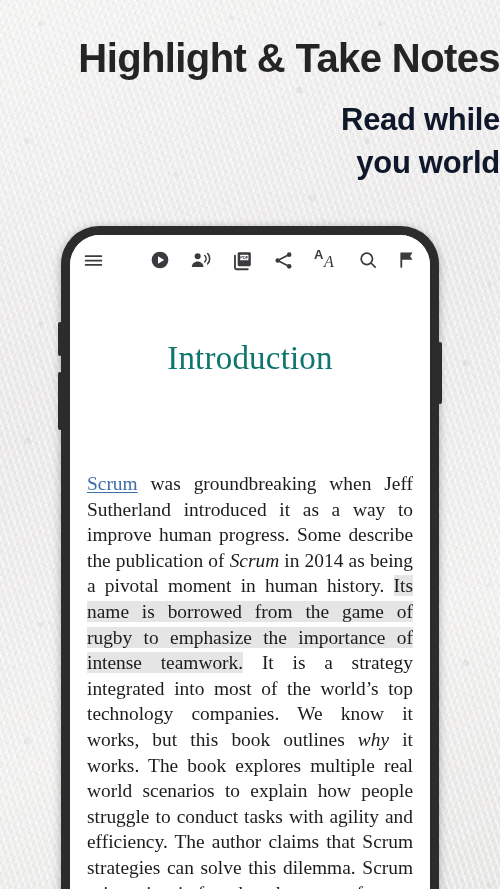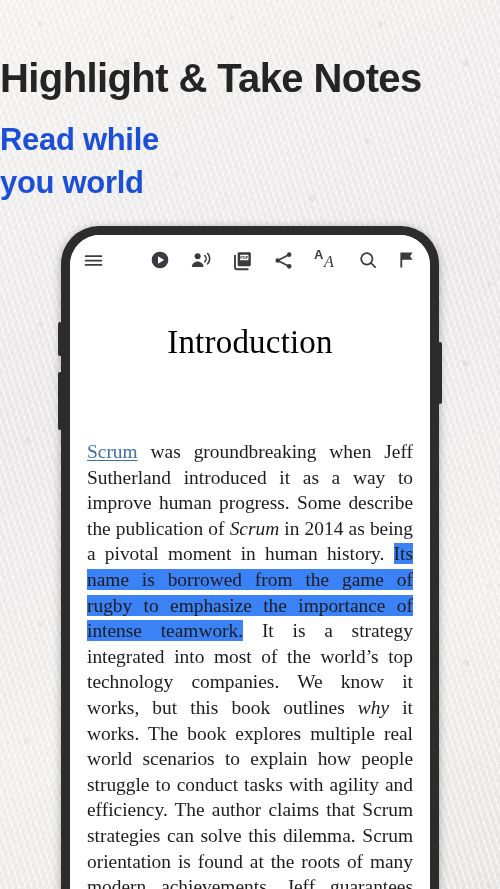--- a/index.html
+++ b/index.html
@@ -41,38 +41,38 @@
                      340px 300px, 340px 300px,
                      auto, auto, auto, auto;
     z-index: 0;
   }
 
   
   .headline-block {
     position: absolute;
     top: 0; left: 0; right: 0;
     z-index: 2;
-    text-align: left;
-    padding-top: 56px;
+    text-align: right;
+    padding-top: 36px;
   }
   .main-title {
     margin: 0;
     font-family: "Liberation Sans", sans-serif;
     font-size: 40px;
     font-weight: bold;
     color: #242424;
     letter-spacing: -0.6px;
     line-height: 1.1;
   }
   .subtitle {
-    margin: 19px 16px 0 0;
+    margin: 19px 0 0 0;
     font-family: "Liberation Sans", sans-serif;
     font-size: 31px;
     font-weight: bold;
-    color: #1d4ed8;
+    color: #0f172a;
     line-height: 1.38;
     letter-spacing: -0.3px;
   }
   .subtitle .sub-line { display: block; }
 
   
   .phone {
     position: absolute;
     left: 61px;
     top: 226px;
@@ -152,47 +152,47 @@
   }
 
   
   .book-page {
     padding: 0 17px;
     background: #ffffff;
     height: calc(100% - 46px);
     box-sizing: border-box;
   }
   .chapter-title {
-    margin: 0;
+    margin: 16px;
     padding-top: 43px;
     text-align: center;
     font-family: "Liberation Serif", serif;
     font-weight: normal;
     font-size: 33px;
-    color: #000000;
+    color: #0f766e;
     letter-spacing: 0.2px;
   }
   .book-body {
     margin: 0;
     padding-top: 78px;
     font-family: "Liberation Serif", serif;
     font-size: 19.4px;
     line-height: 25.6px;
     color: #1c1c1c;
     text-align: justify;
     text-justify: inter-word;
     hyphens: none;
   }
   .book-link {
     color: #3d6fa8;
     text-decoration: underline;
     text-underline-offset: 2px;
   }
   .hl {
-    background-color: #3b82f6;
+    background-color: #e5e5e5;
     box-decoration-break: clone;
     -webkit-box-decoration-break: clone;
   }
   .it { font-style: italic; }
 </style>
 </head>
 <body>
 
 <div class="paper-bg"></div>
 

